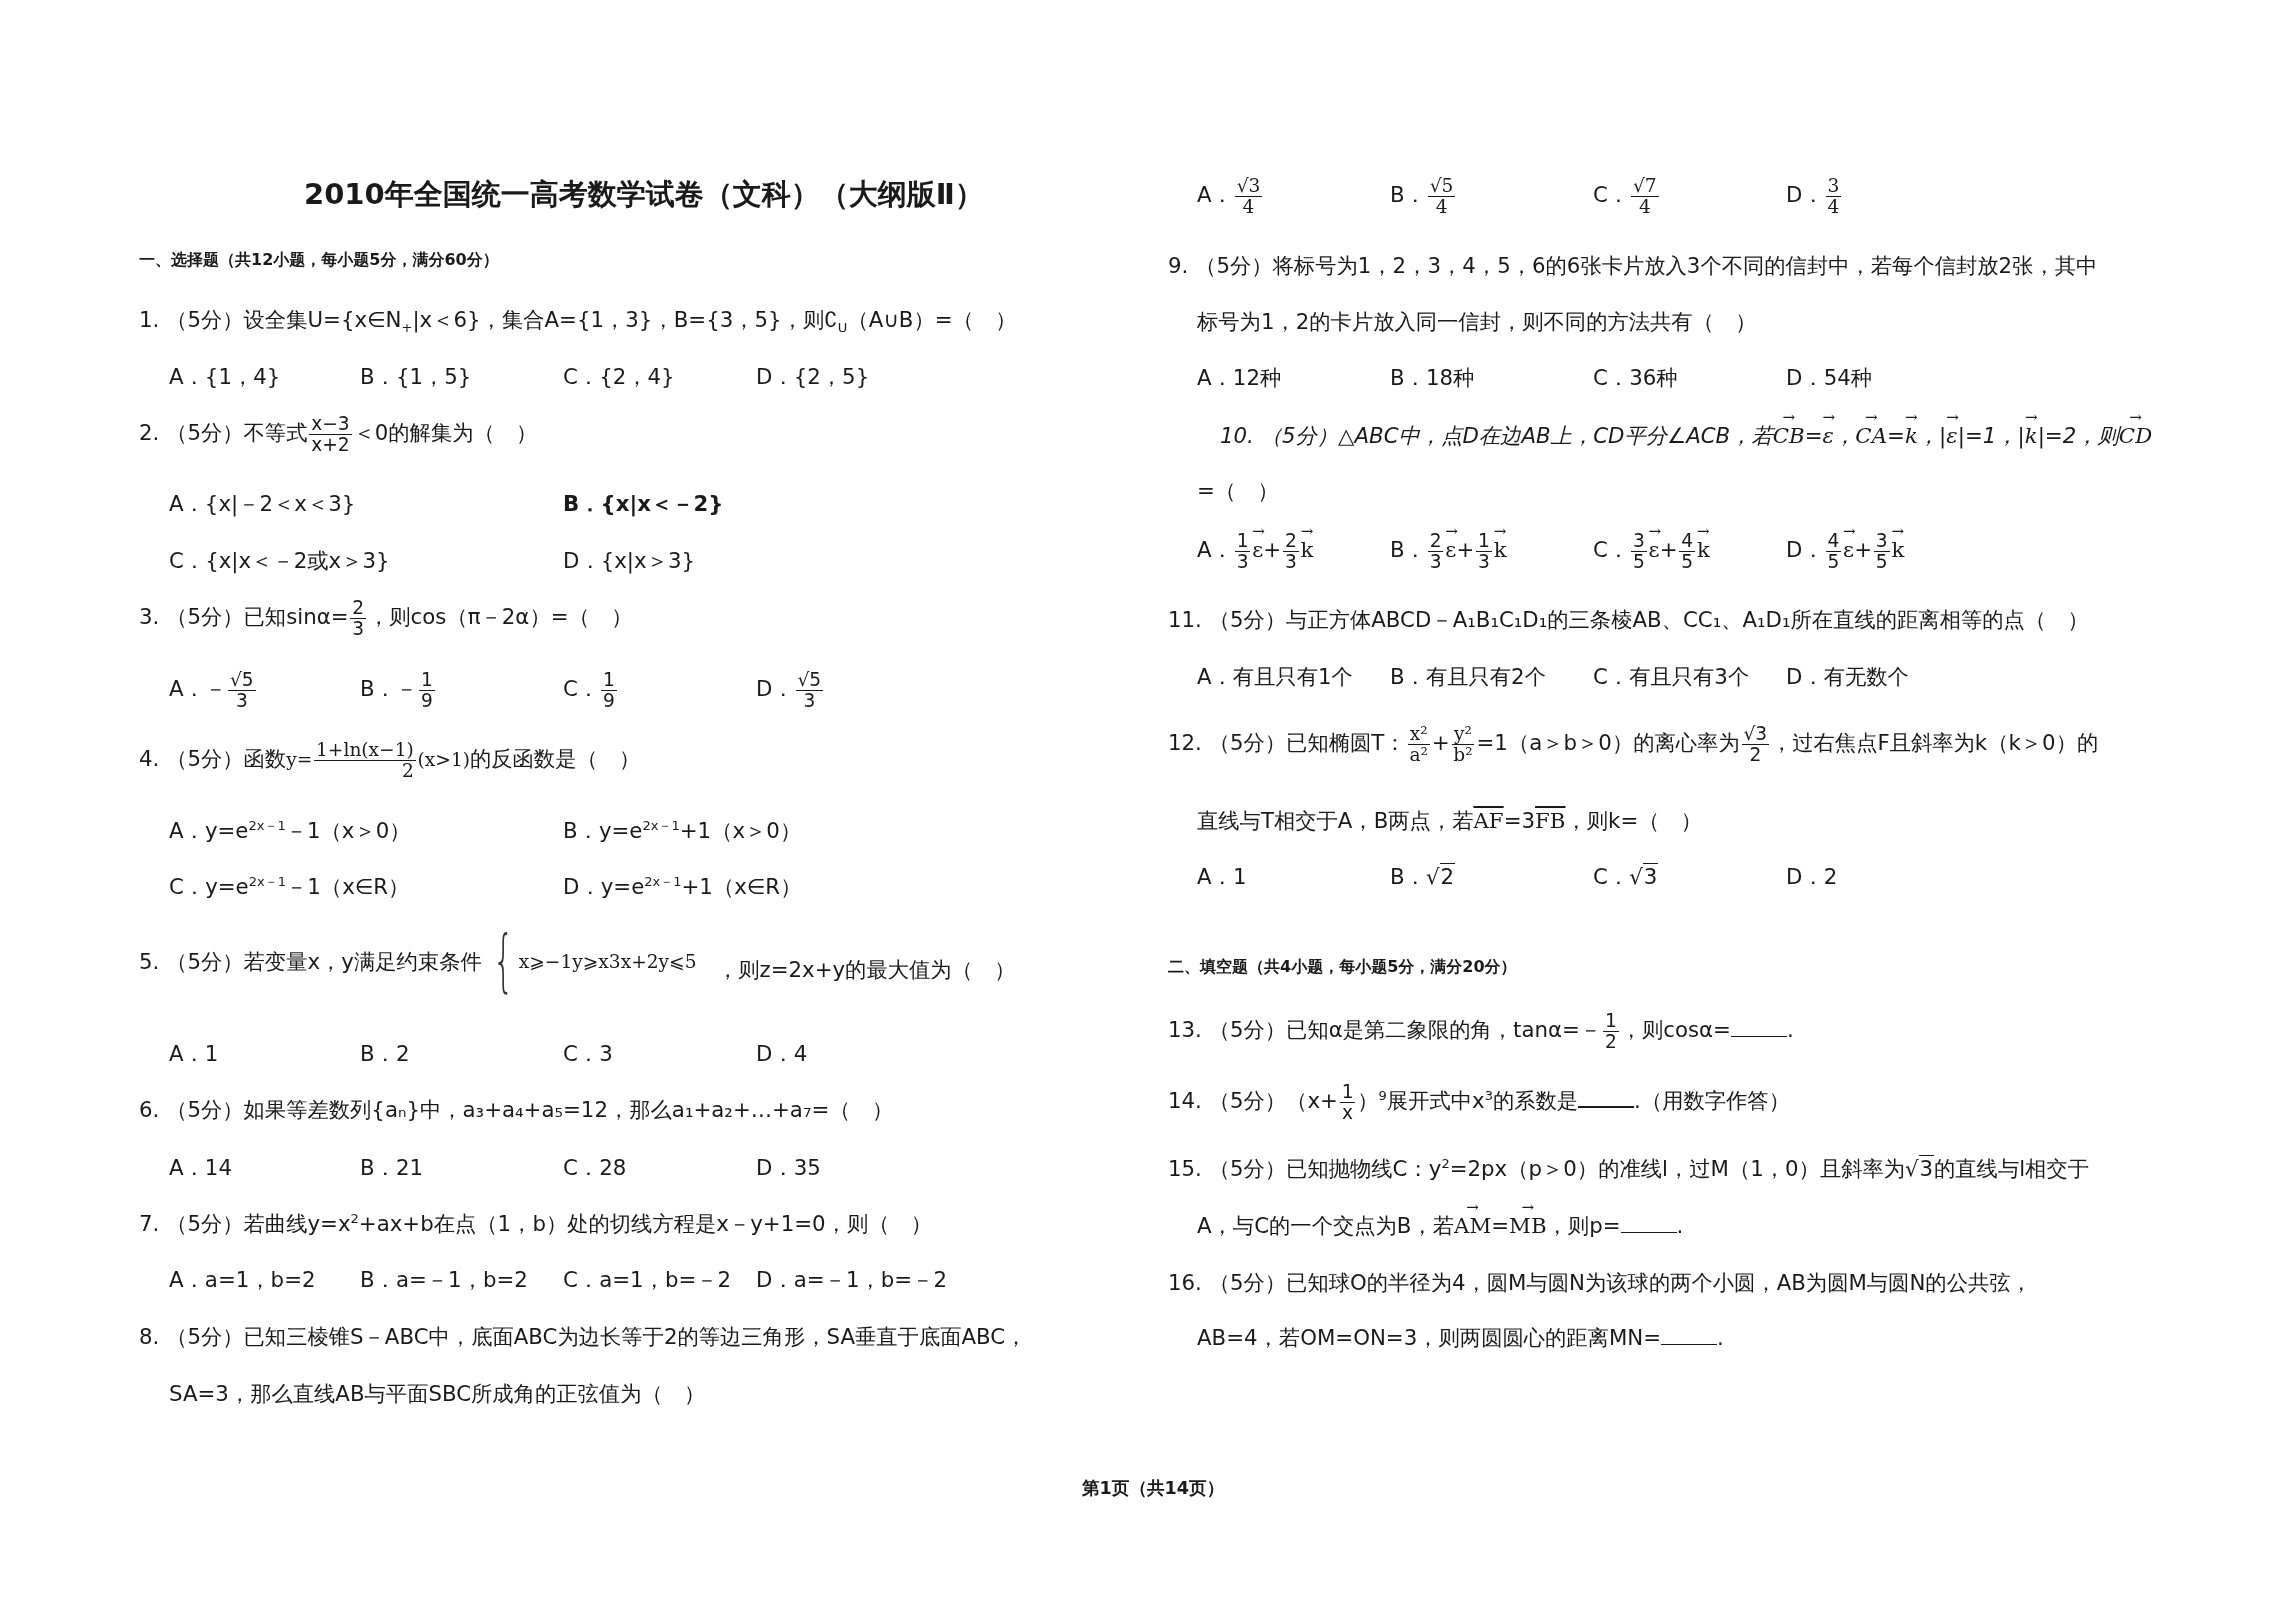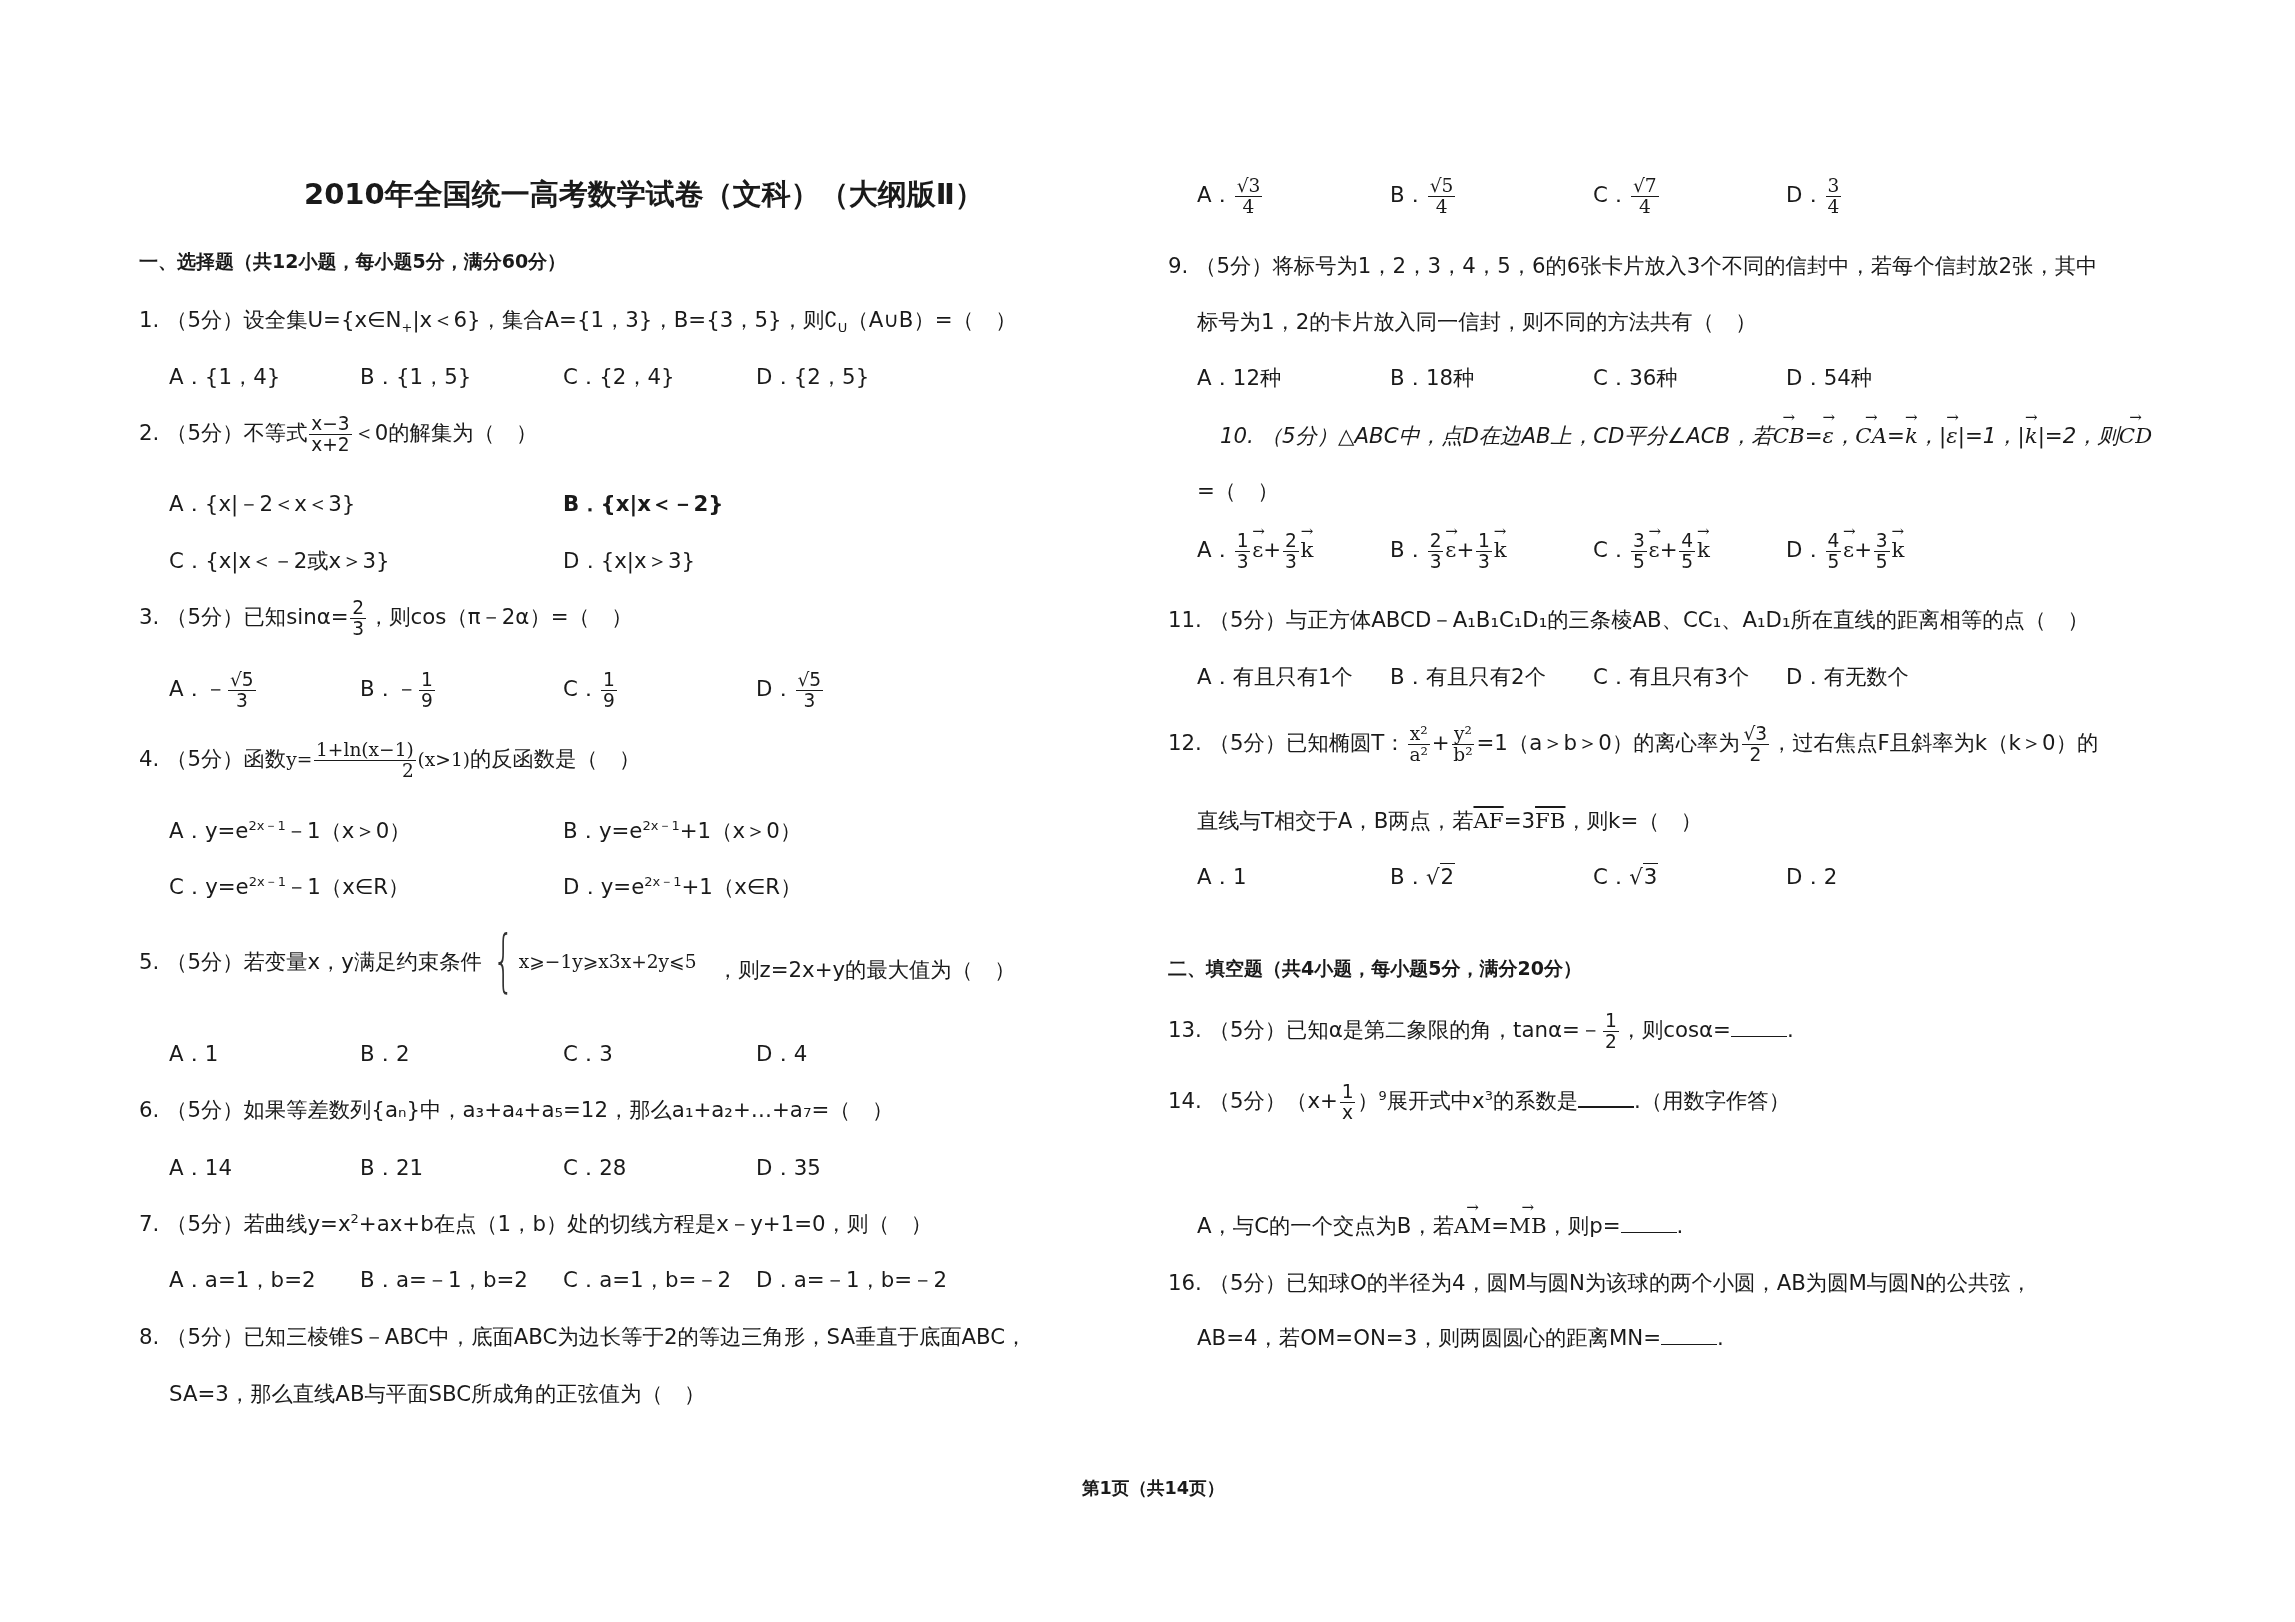--- a/index.html
+++ b/index.html
@@ -1,21 +1,21 @@
 <!DOCTYPE html>
 <html style="font-size:15px"><head>
 <meta charset="utf-8">
 <style>
   html, body { margin:0; padding:0; background:#ffffff; }
   body { width:2296px; height:1622px; position:relative; overflow:hidden;
          font-family:"DejaVu Sans", "Liberation Sans", sans-serif; color:#1a1a1a; }
   .page { position:absolute; left:0; top:0; width:2168px; height:1622px; }
   .abs { position:absolute; white-space:nowrap; line-height:1; }
   .title { font-size:29px; font-weight:bold; }
-  .sec { font-size:19px; font-weight:bold; }
+  .sec { font-size:16px; font-weight:bold; }
   .q { font-size:21.3px; }
   .opt { font-size:21.3px; }
   .footer { font-size:17.6px; font-weight:bold; }
   .frac { display:inline-flex; flex-direction:column; align-items:center; vertical-align:middle;
           font-size:18.6px; line-height:1.05; margin:0 1.9px; }
   .frac .num { border-bottom:1.4px solid #1a1a1a; padding:0 1.9px; }
   .frac .den { padding:0 1.9px; }
   .sqrt { display:inline-block; }
   .sqrt .rad { border-top:1.4px solid #1a1a1a; padding:0 0.9px; }
   .vec { display:inline-block; position:relative; font-family:"DejaVu Serif", serif; }
@@ -266,20 +266,23 @@
       </span><span>，则cosα=</span><span class="blank"></span><span>.</span>
   </div>
 
   <div class="abs q" style="left:1168px; top:1082px;">
     <span>14.</span>&nbsp;<span>（5分）</span><span>（x+</span><span class="frac">
         <span class="num">1</span>
         <span class="den">x</span>
       </span><span>）</span><sup>9</sup><span>展开式中x</span><sup>3</sup><span>的系数是</span><span class="blank bold"></span><span>.（用数字作答）</span>
   </div>
 
+  <div class="abs q" style="left:1168px; top:1158px;">
+    <span>15.</span>&nbsp;<span>（5分）</span><span>已知抛物线C：y</span><sup>2</sup><span>=2px（p＞0）的准线l，过M（1，0）且斜率为</span><span class="sqrt">√<span class="rad">3</span></span><span>的直线与l相交于</span>
+  </div>
   <div class="abs q" style="left:1197px; top:1215px;">
     <span>A，与C的一个交点为B，若</span><span class="vec">AM</span><span>=</span><span class="vec">MB</span><span>，则p=</span><span class="blank"></span><span>.</span>
   </div>
 
   <div class="abs q" style="left:1168px; top:1272px;">
     <span>16.</span>&nbsp;<span>（5分）</span><span>已知球O的半径为4，圆M与圆N为该球的两个小圆，AB为圆M与圆N的公共弦，</span>
   </div>
   <div class="abs q" style="left:1197px; top:1327px;">
     <span>AB=4，若OM=ON=3，则两圆圆心的距离MN=</span><span class="blank"></span><span>.</span>
   </div>

